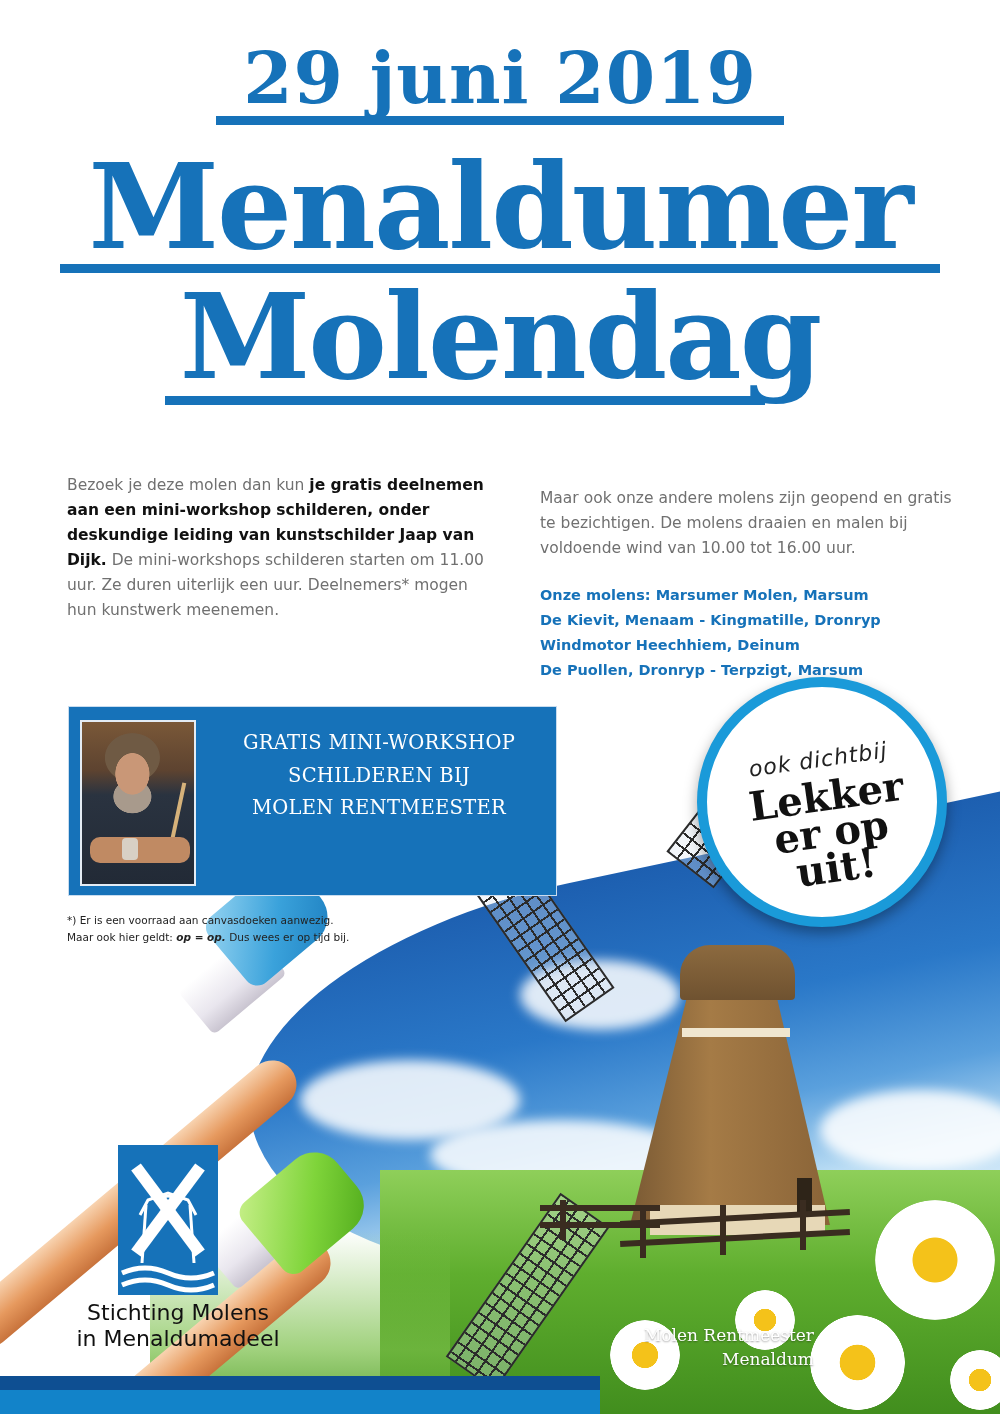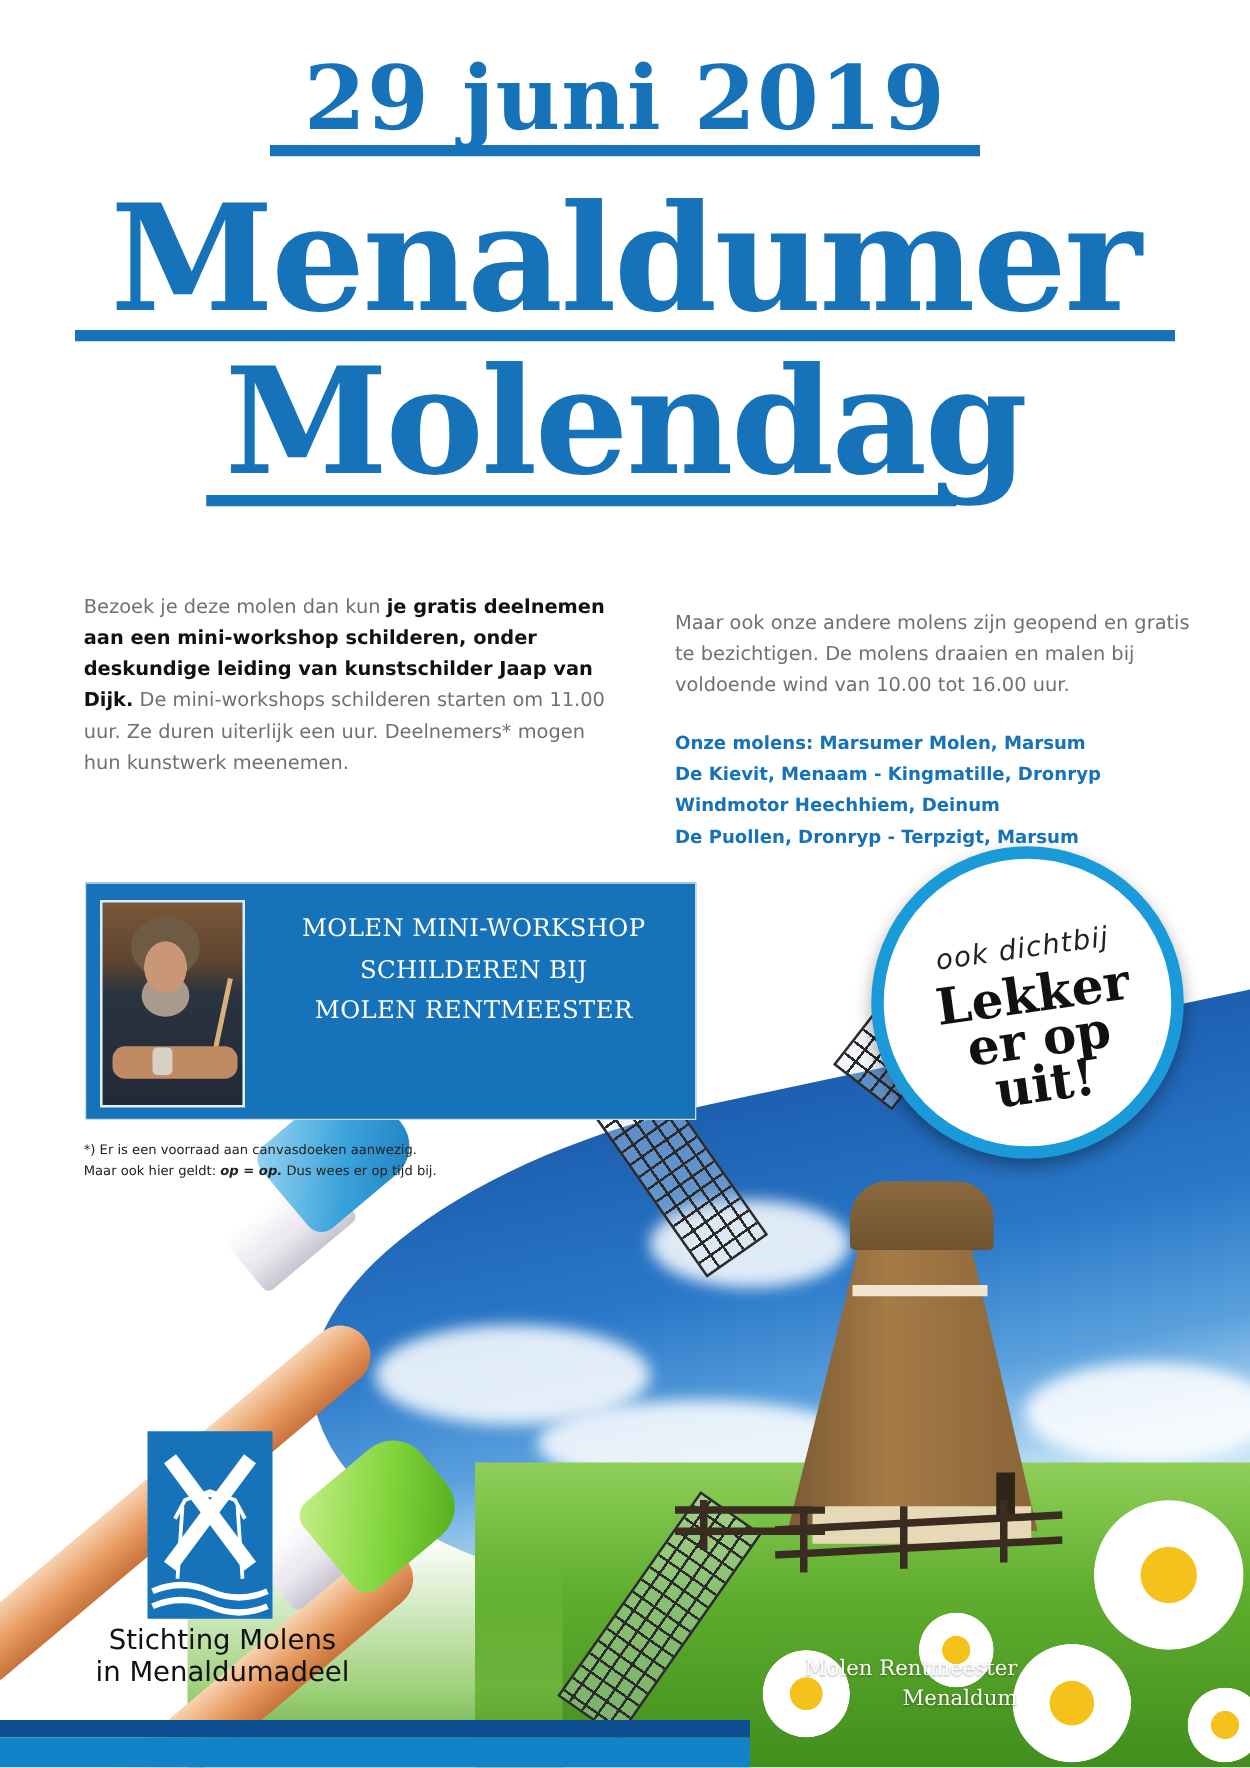--- a/index.html
+++ b/index.html
@@ -240,21 +240,21 @@
   <div class="brush-tip-green" style="left:250px;top:405px;transform:rotate(-40deg);"></div>
 </div>
 
 <div class="abs workshop">
   <div class="photo" title="Kunstschilder Jaap van Dijk">
     <div class="photo-brush"></div>
     <div class="photo-arms"></div>
     <div class="photo-watch"></div>
   </div>
   <div class="workshop-text">
-    <div>MOLEN MINI-WORKSHOP</div>
+    <div>GRATIS MINI-WORKSHOP</div>
     <div>SCHILDEREN BIJ</div>
     <div>MOLEN RENTMEESTER</div>
   </div>
 </div>
 
 <div class="abs footnote">
   <div>*) Er is een voorraad aan canvasdoeken aanwezig.</div>
   <div><span>Maar ook hier geldt: </span><b>op = op.</b><span> Dus wees er op tijd bij.</span></div>
 </div>
 

